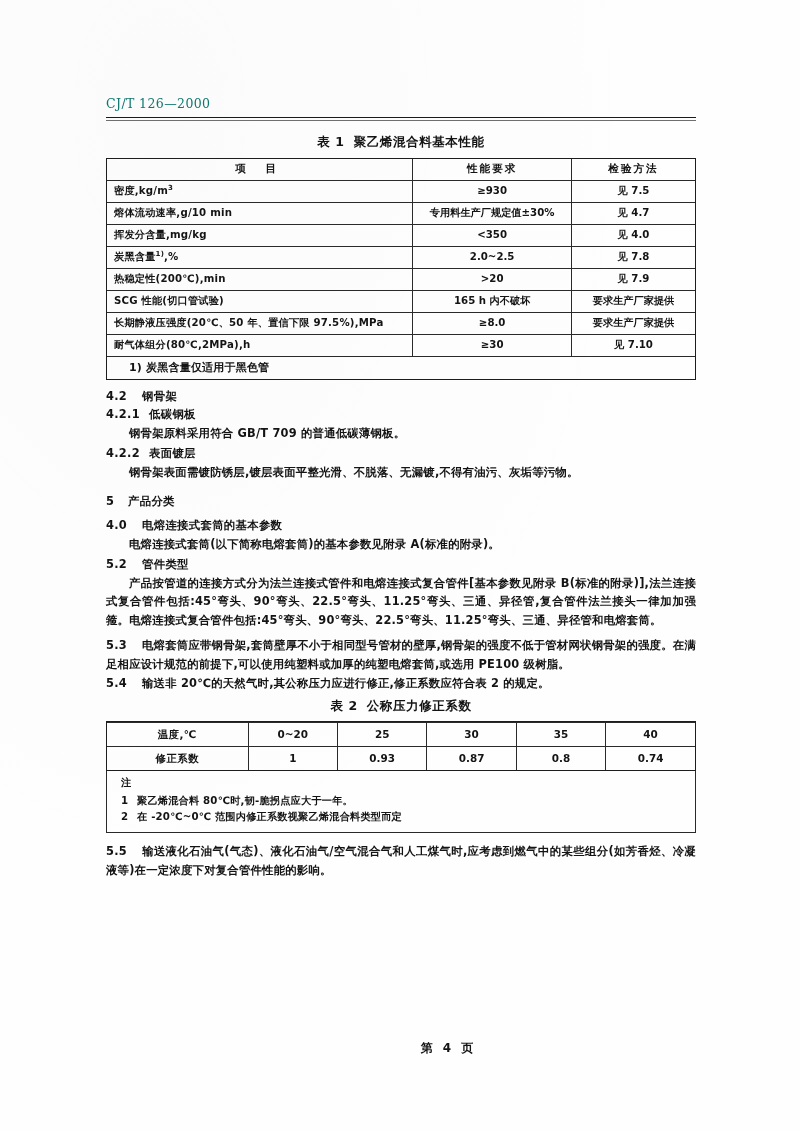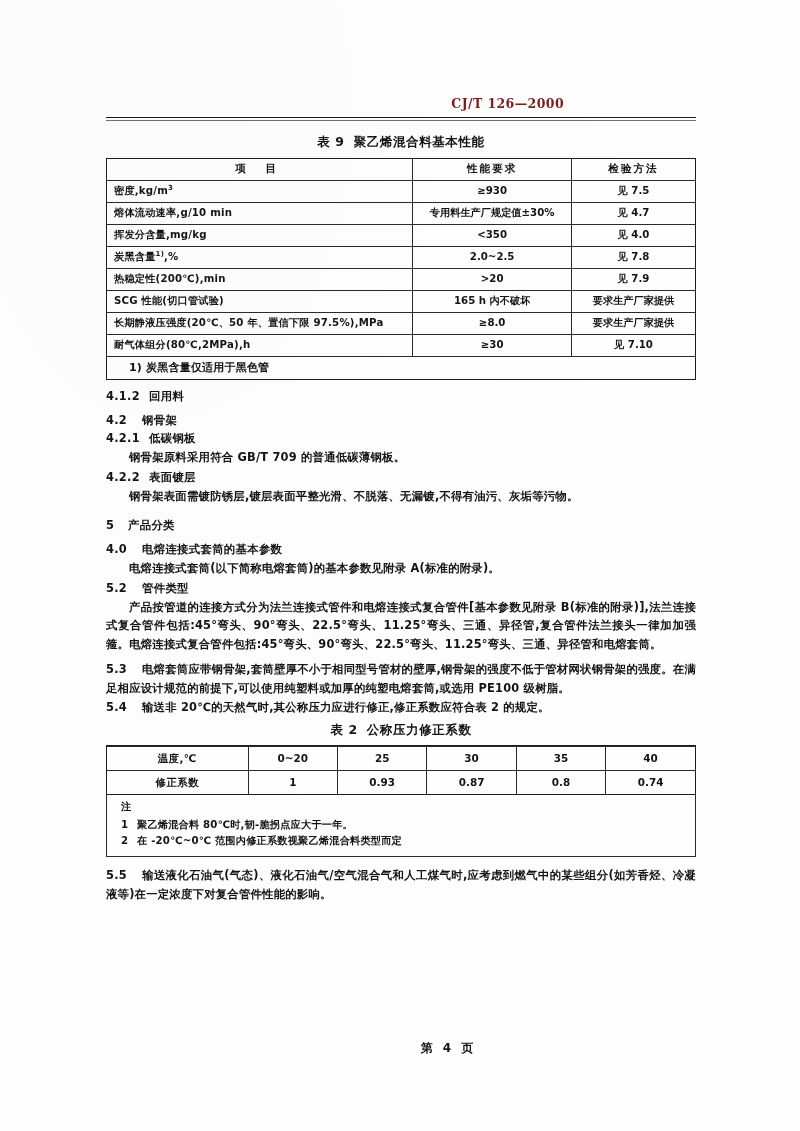--- a/index.html
+++ b/index.html
@@ -30,26 +30,26 @@
       #fefefe;
   }
   .content {
     position: absolute;
     left: 106px;
     top: 96px;
     width: 590px;
   }
   
   .std-header {
-    text-align: right;
+    text-align: left;
     font-size: 12.5px;
-    font-weight: bold;
+    font-weight: normal;
     letter-spacing: 0.4px;
     padding-right: 132px;
-    color: #7f1d1d;
+    color: #0f766e;
     font-family: "DejaVu Serif", "Liberation Serif", serif;
   }
   .header-rule {
     margin-top: 6px;
     border-top: 1.6px solid #1b1b1b;
     border-bottom: 0.6px solid #6f6f6f;
     height: 1.5px;
   }
   
   .tbl-caption {
@@ -164,21 +164,21 @@
 
 <div id="page">
   <div class="sheet"></div>
 
   <div class="content">
 
     <div class="std-header">CJ/T 126—2000</div>
     <div class="header-rule"></div>
 
     <div class="tbl-caption">
-      <span class="cap-no">表 9</span><span>聚乙烯混合料基本性能</span>
+      <span class="cap-no">表 1</span><span>聚乙烯混合料基本性能</span>
     </div>
 
     <div class="outer-frame">
       <table class="dt">
         <colgroup>
           <col style="width:52%">
             <col style="width:27%">
             <col style="width:21%">
         </colgroup>
         <thead>
@@ -229,23 +229,20 @@
             <td class="c-val">≥30</td>
             <td class="c-mth">见 7.10</td>
           </tr>
           <tr>
             <td class="footnote-cell" colspan="3">1) 炭黑含量仅适用于黑色管</td>
           </tr>
         </tbody>
       </table>
     </div>
 
-    <div class="clause">
-      <span class="num n3">4.1.2</span><span>回用料</span>
-    </div>
 
     <div class="clause">
       <span class="num">4.2</span><span>钢骨架</span>
     </div>
 
     <div class="clause" style="margin-top:3px">
       <span class="num n3">4.2.1</span><span>低碳钢板</span>
     </div>
     <p class="para">钢骨架原料采用符合 GB/T 709 的普通低碳薄钢板。</p>
 

